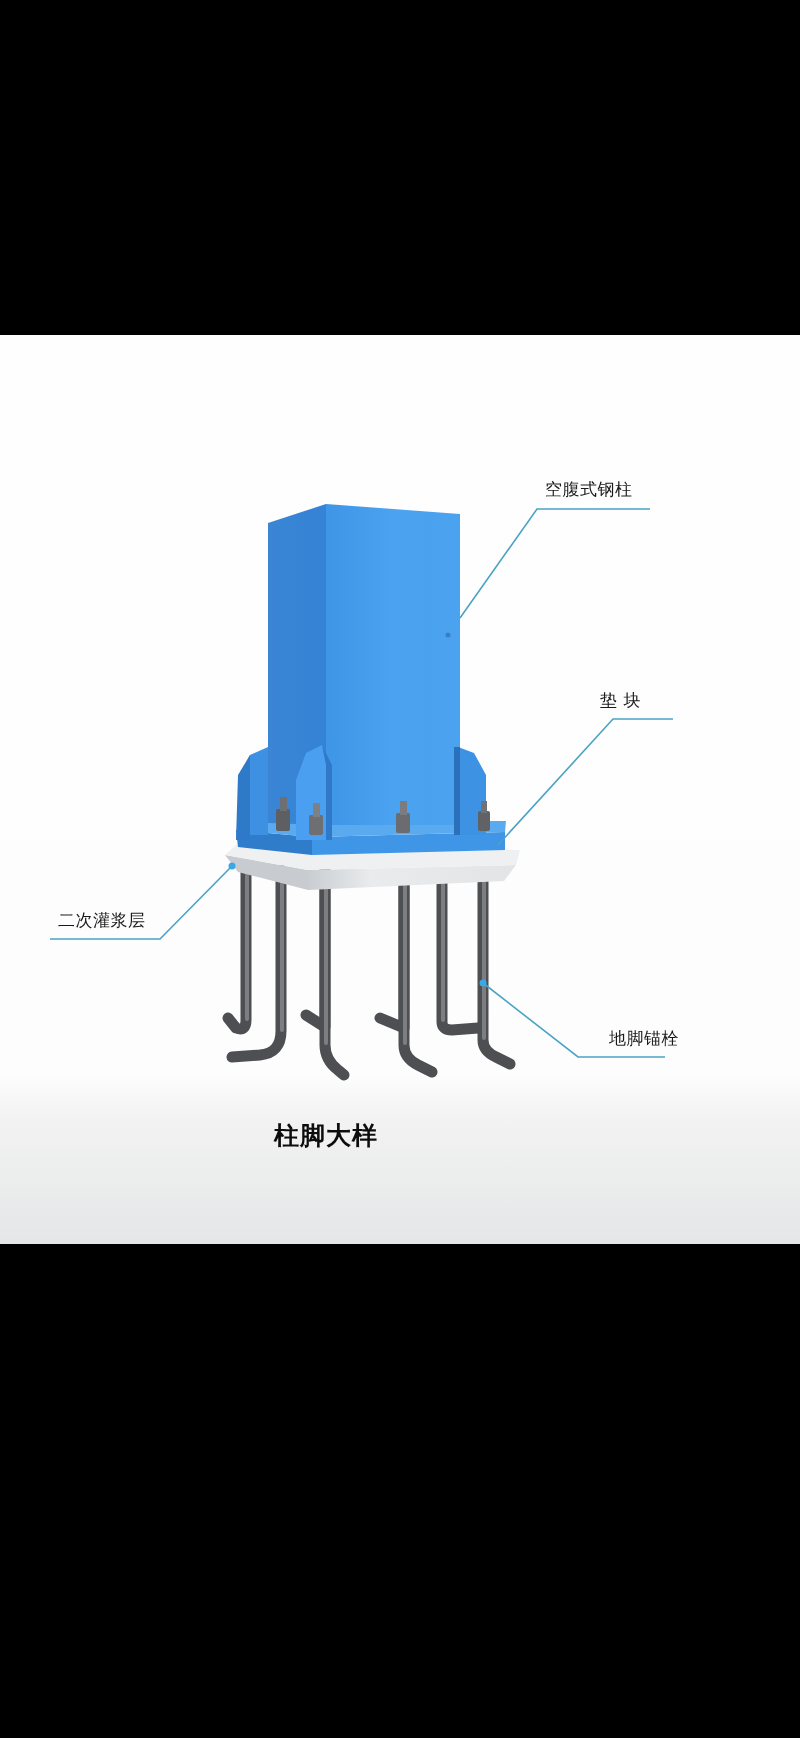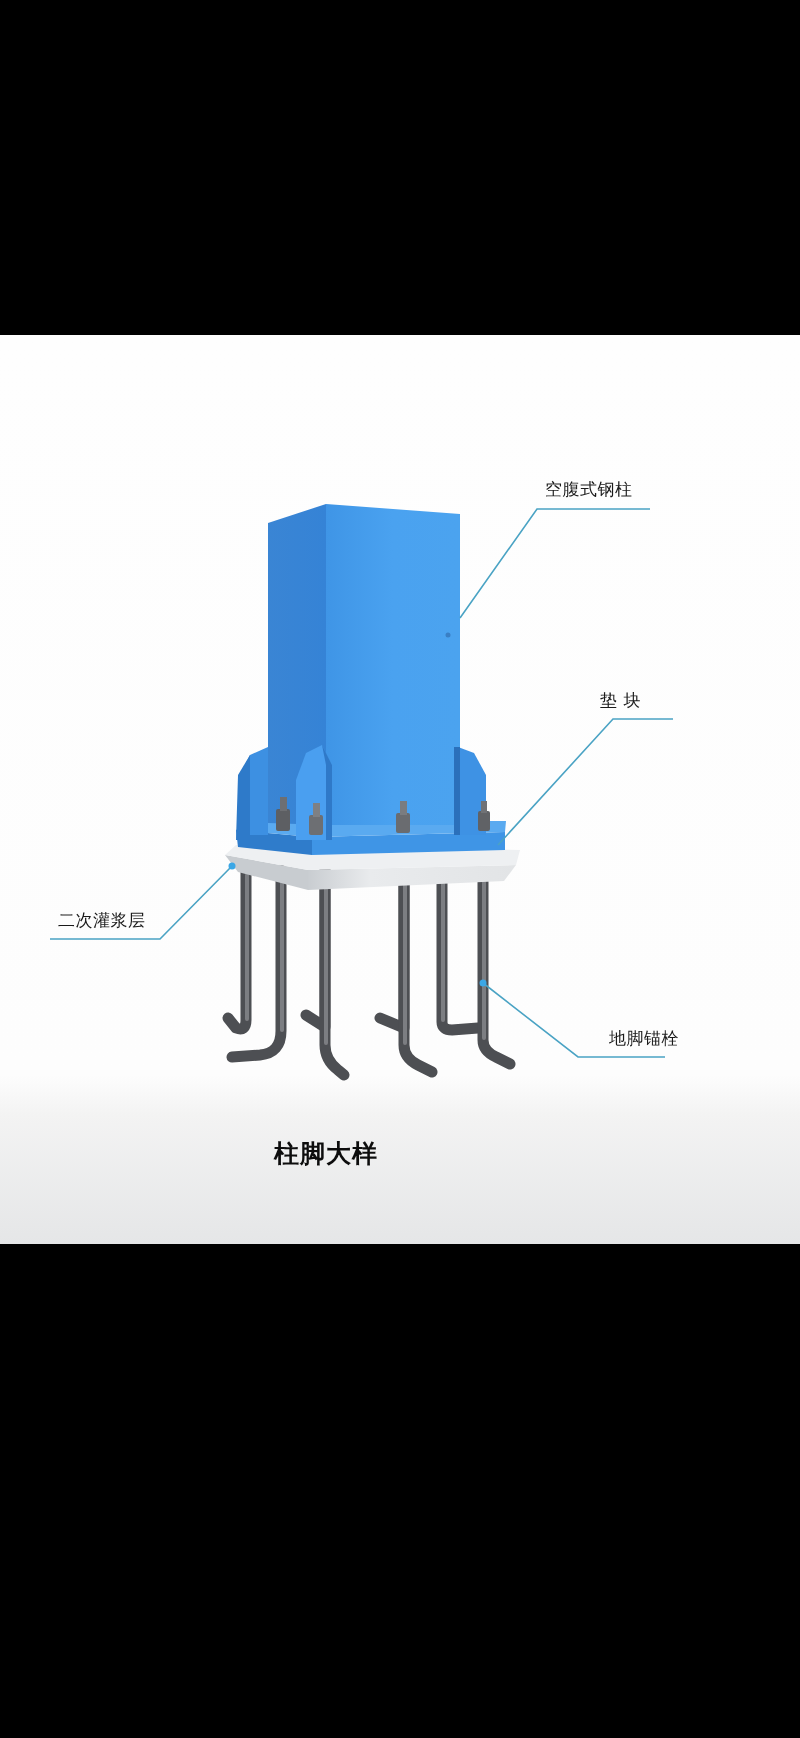--- a/index.html
+++ b/index.html
@@ -121,16 +121,16 @@
       <circle cx="232" cy="531" r="3.5"></circle>
       <circle cx="483" cy="648" r="3.5"></circle>
     </g>
   </svg>
 
   <div class="label" style="left:545px; top:143px;">空腹式钢柱</div>
   <div class="label" style="left:600px; top:354px;">垫 块</div>
   <div class="label" style="left:58px; top:574px;">二次灌浆层</div>
   <div class="label" style="left:585px; top:692px;margin-left:24px;">地脚锚栓</div>
 
-  <div class="title" style="left:274px; top:802px;text-align:center;">柱脚大样</div>
+  <div class="title" style="left:274px; top:784px;text-align:center;">柱脚大样</div>
 </div>
 
 <div class="bottom-band"></div>
 
 </body></html>

